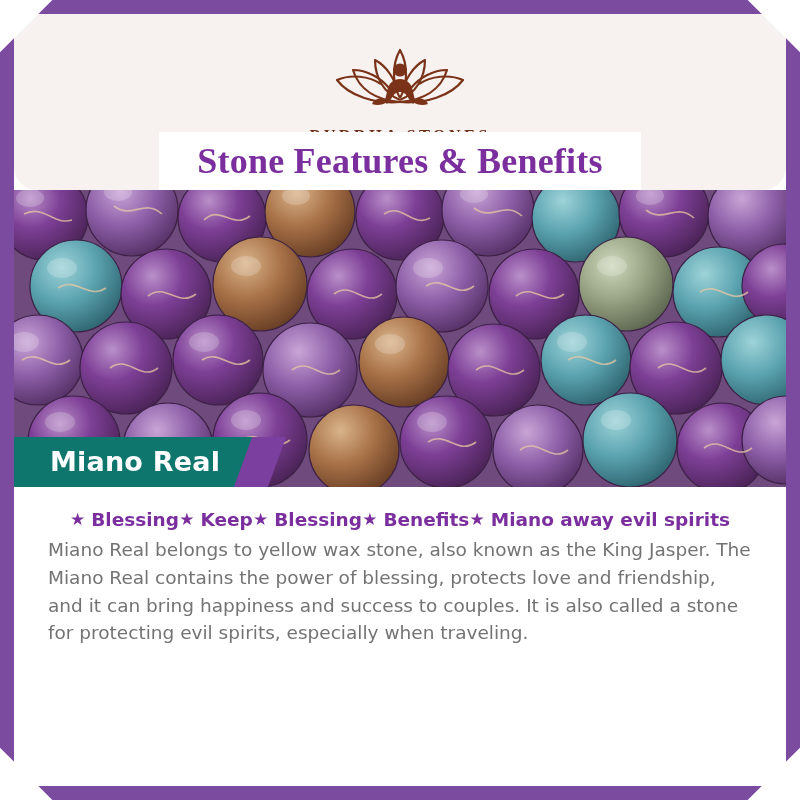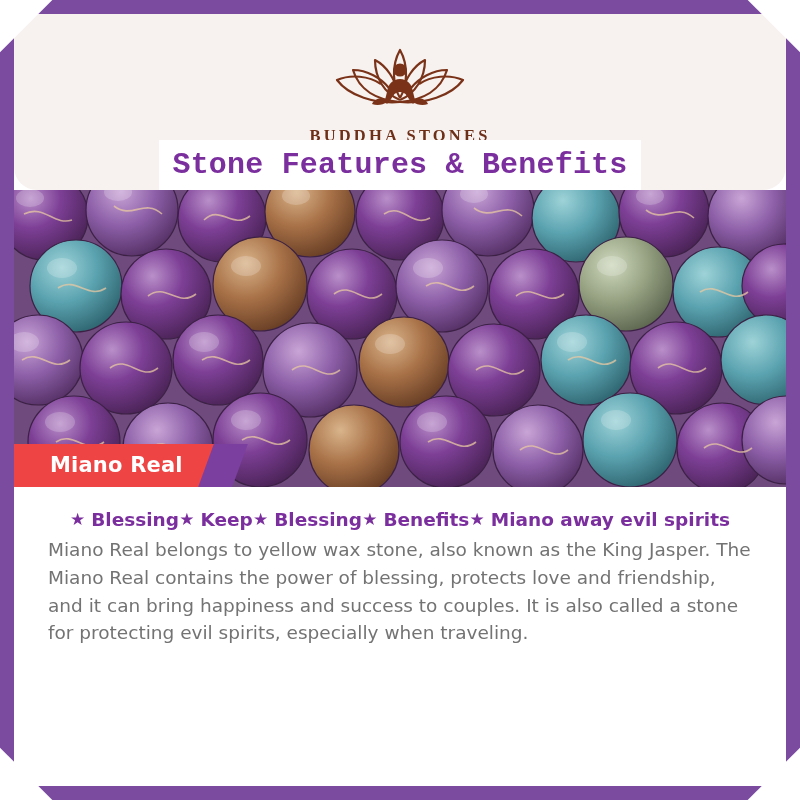--- a/index.html
+++ b/index.html
@@ -76,43 +76,43 @@
   .title-bar {
     position: absolute;
     left: 145px;
     right: 145px;
     bottom: -2px;
     background: #ffffff;
     padding: 8px 0 10px;
   }
   .title-bar h1 {
     margin: 0;
-    font-size: 30px;
+    font-size: 36px;
     font-weight: 700;
     color: #7b2f9e;
     letter-spacing: 0.2px;
-    font-family: Liberation Mono, monospace;
+    font-family: Liberation Serif, serif;
   }
 
   
   .photo {
     position: relative;
     height: 297px;
     overflow: hidden;
     background: #6d4f7a;
   }
   .photo-canvas { display: block; width: 100%; height: 100%; }
 
   .caption {
     position: absolute;
     left: 0;
     bottom: 0;
-    background: #ef4444;
+    background: #0f766e;
     color: #ffffff;
-    font-size: 21px;
+    font-size: 27px;
     font-weight: 700;
     padding: 9px 40px 10px 36px;
     font-family: "DejaVu Sans", sans-serif;
     letter-spacing: 0.2px;
   }
   .caption:after {
     content: "";
     position: absolute;
     right: -17px;
     top: 0;

